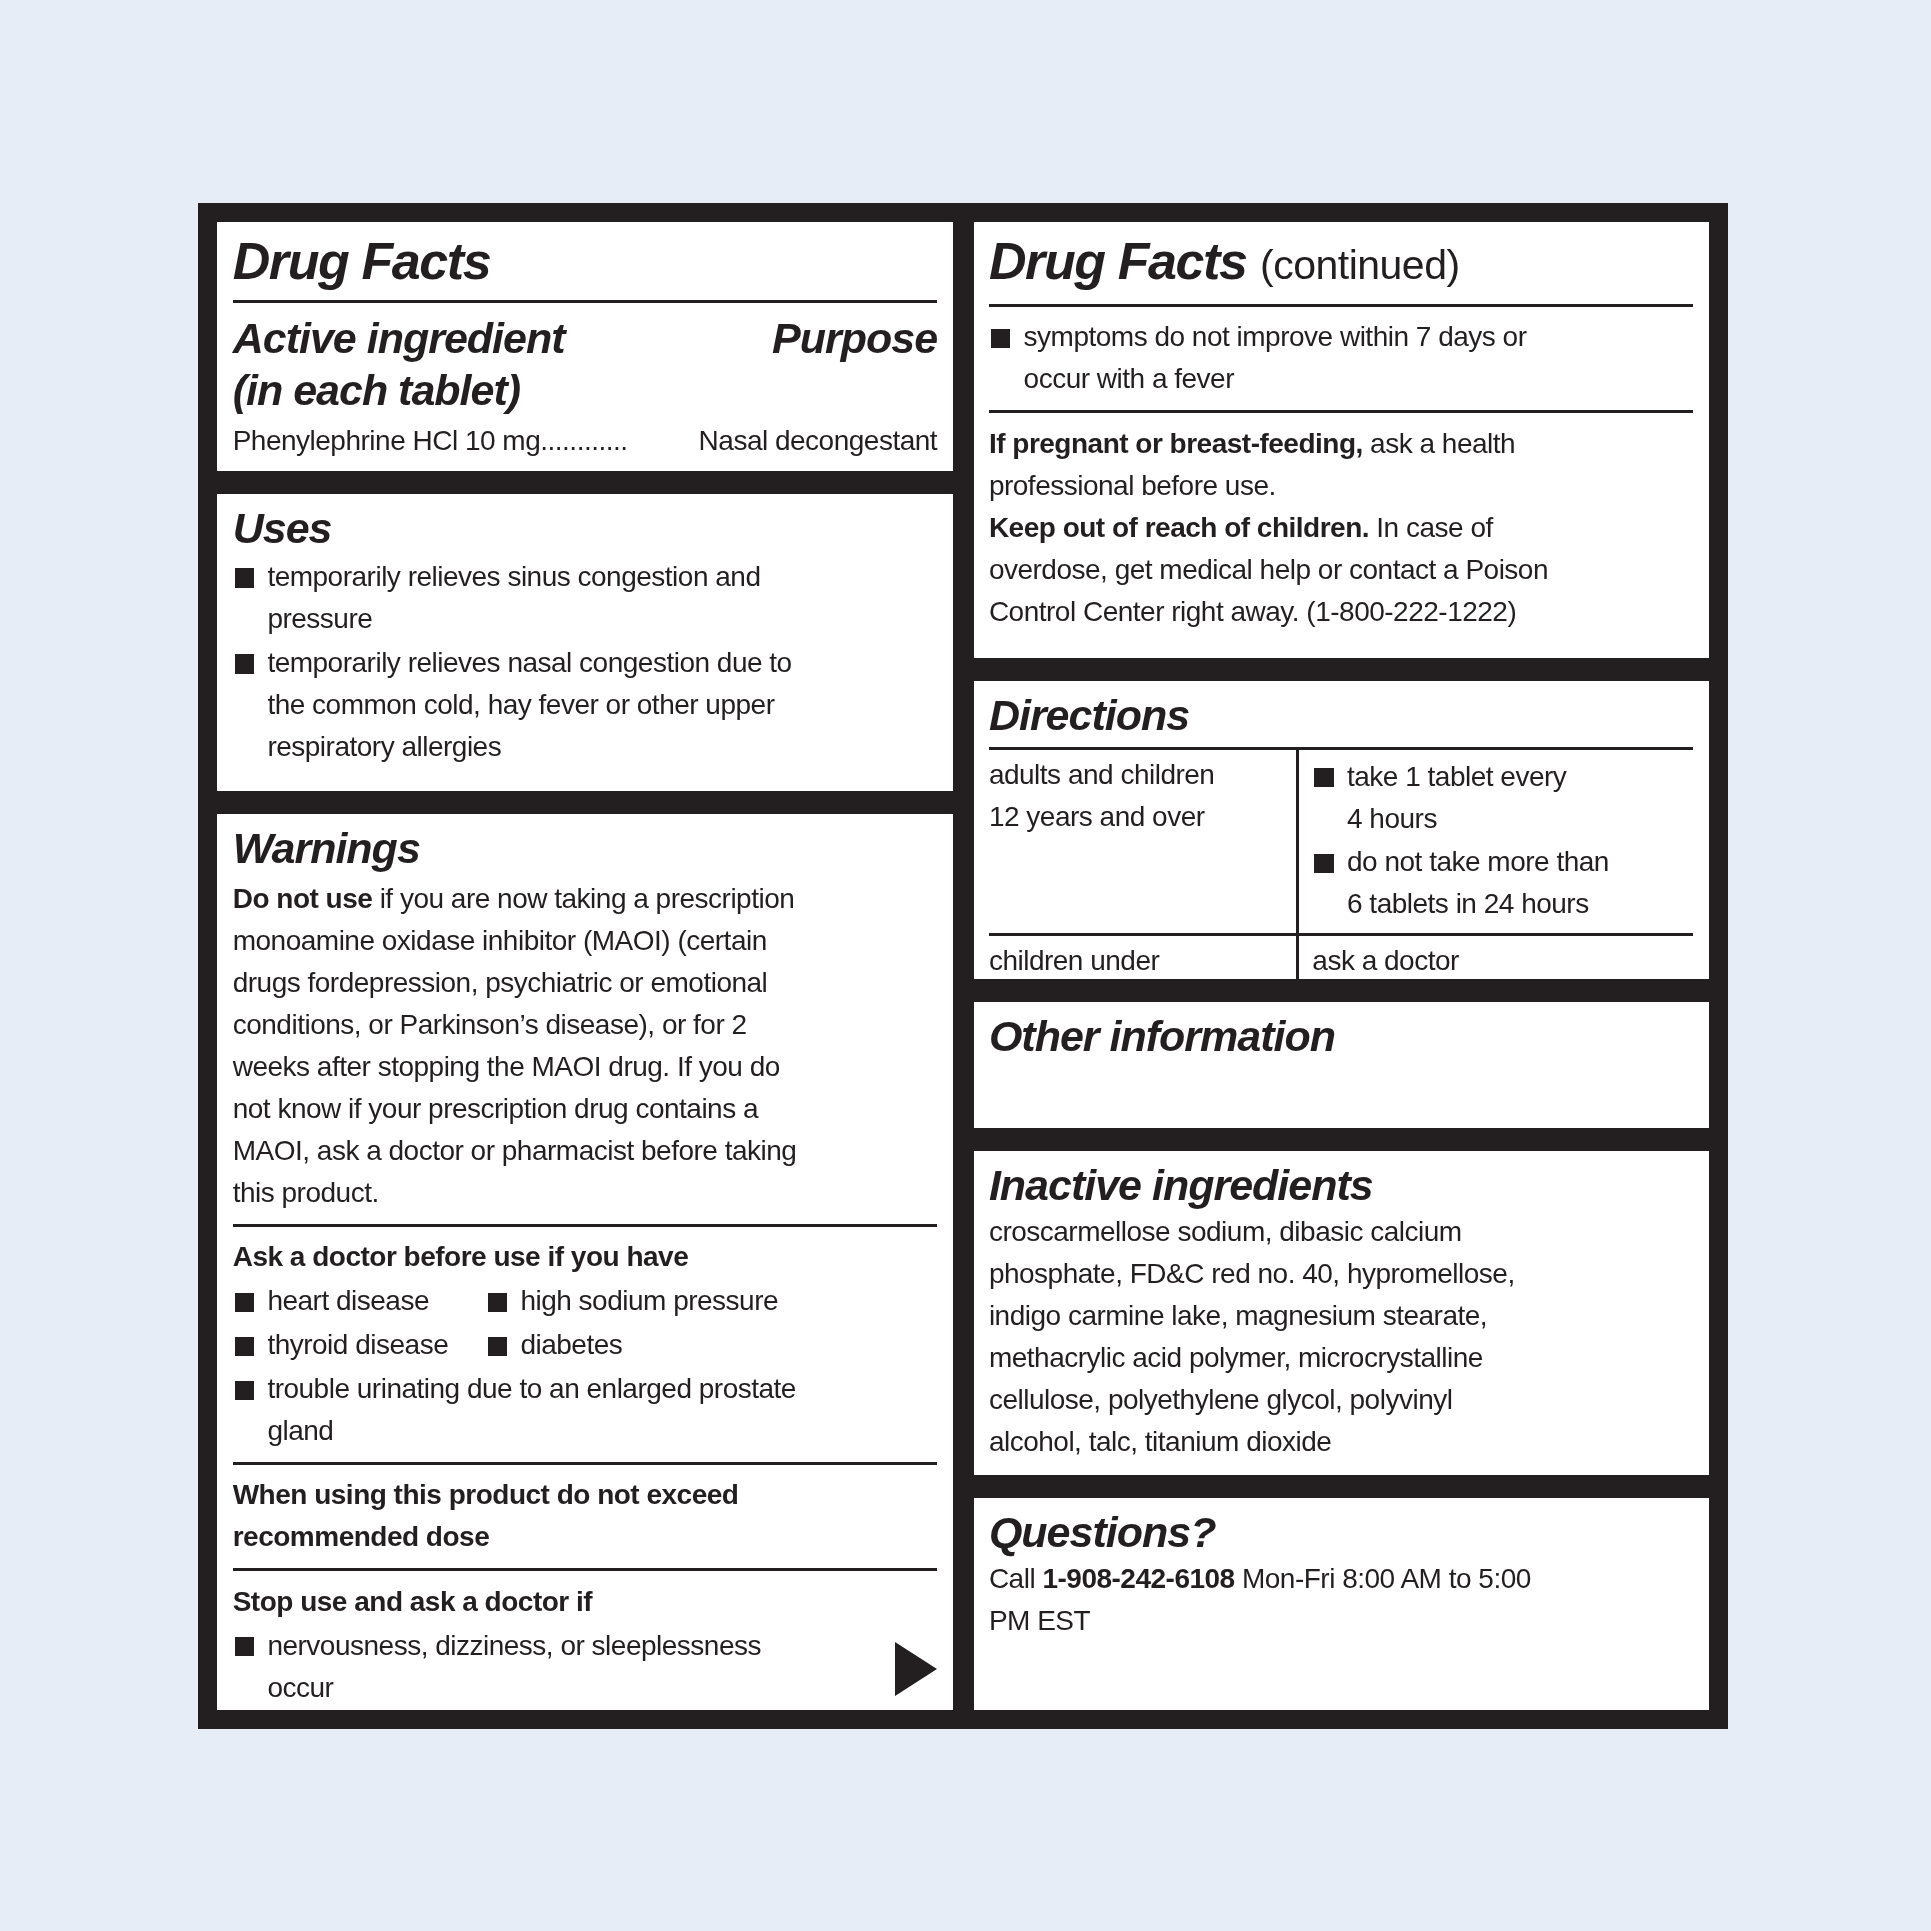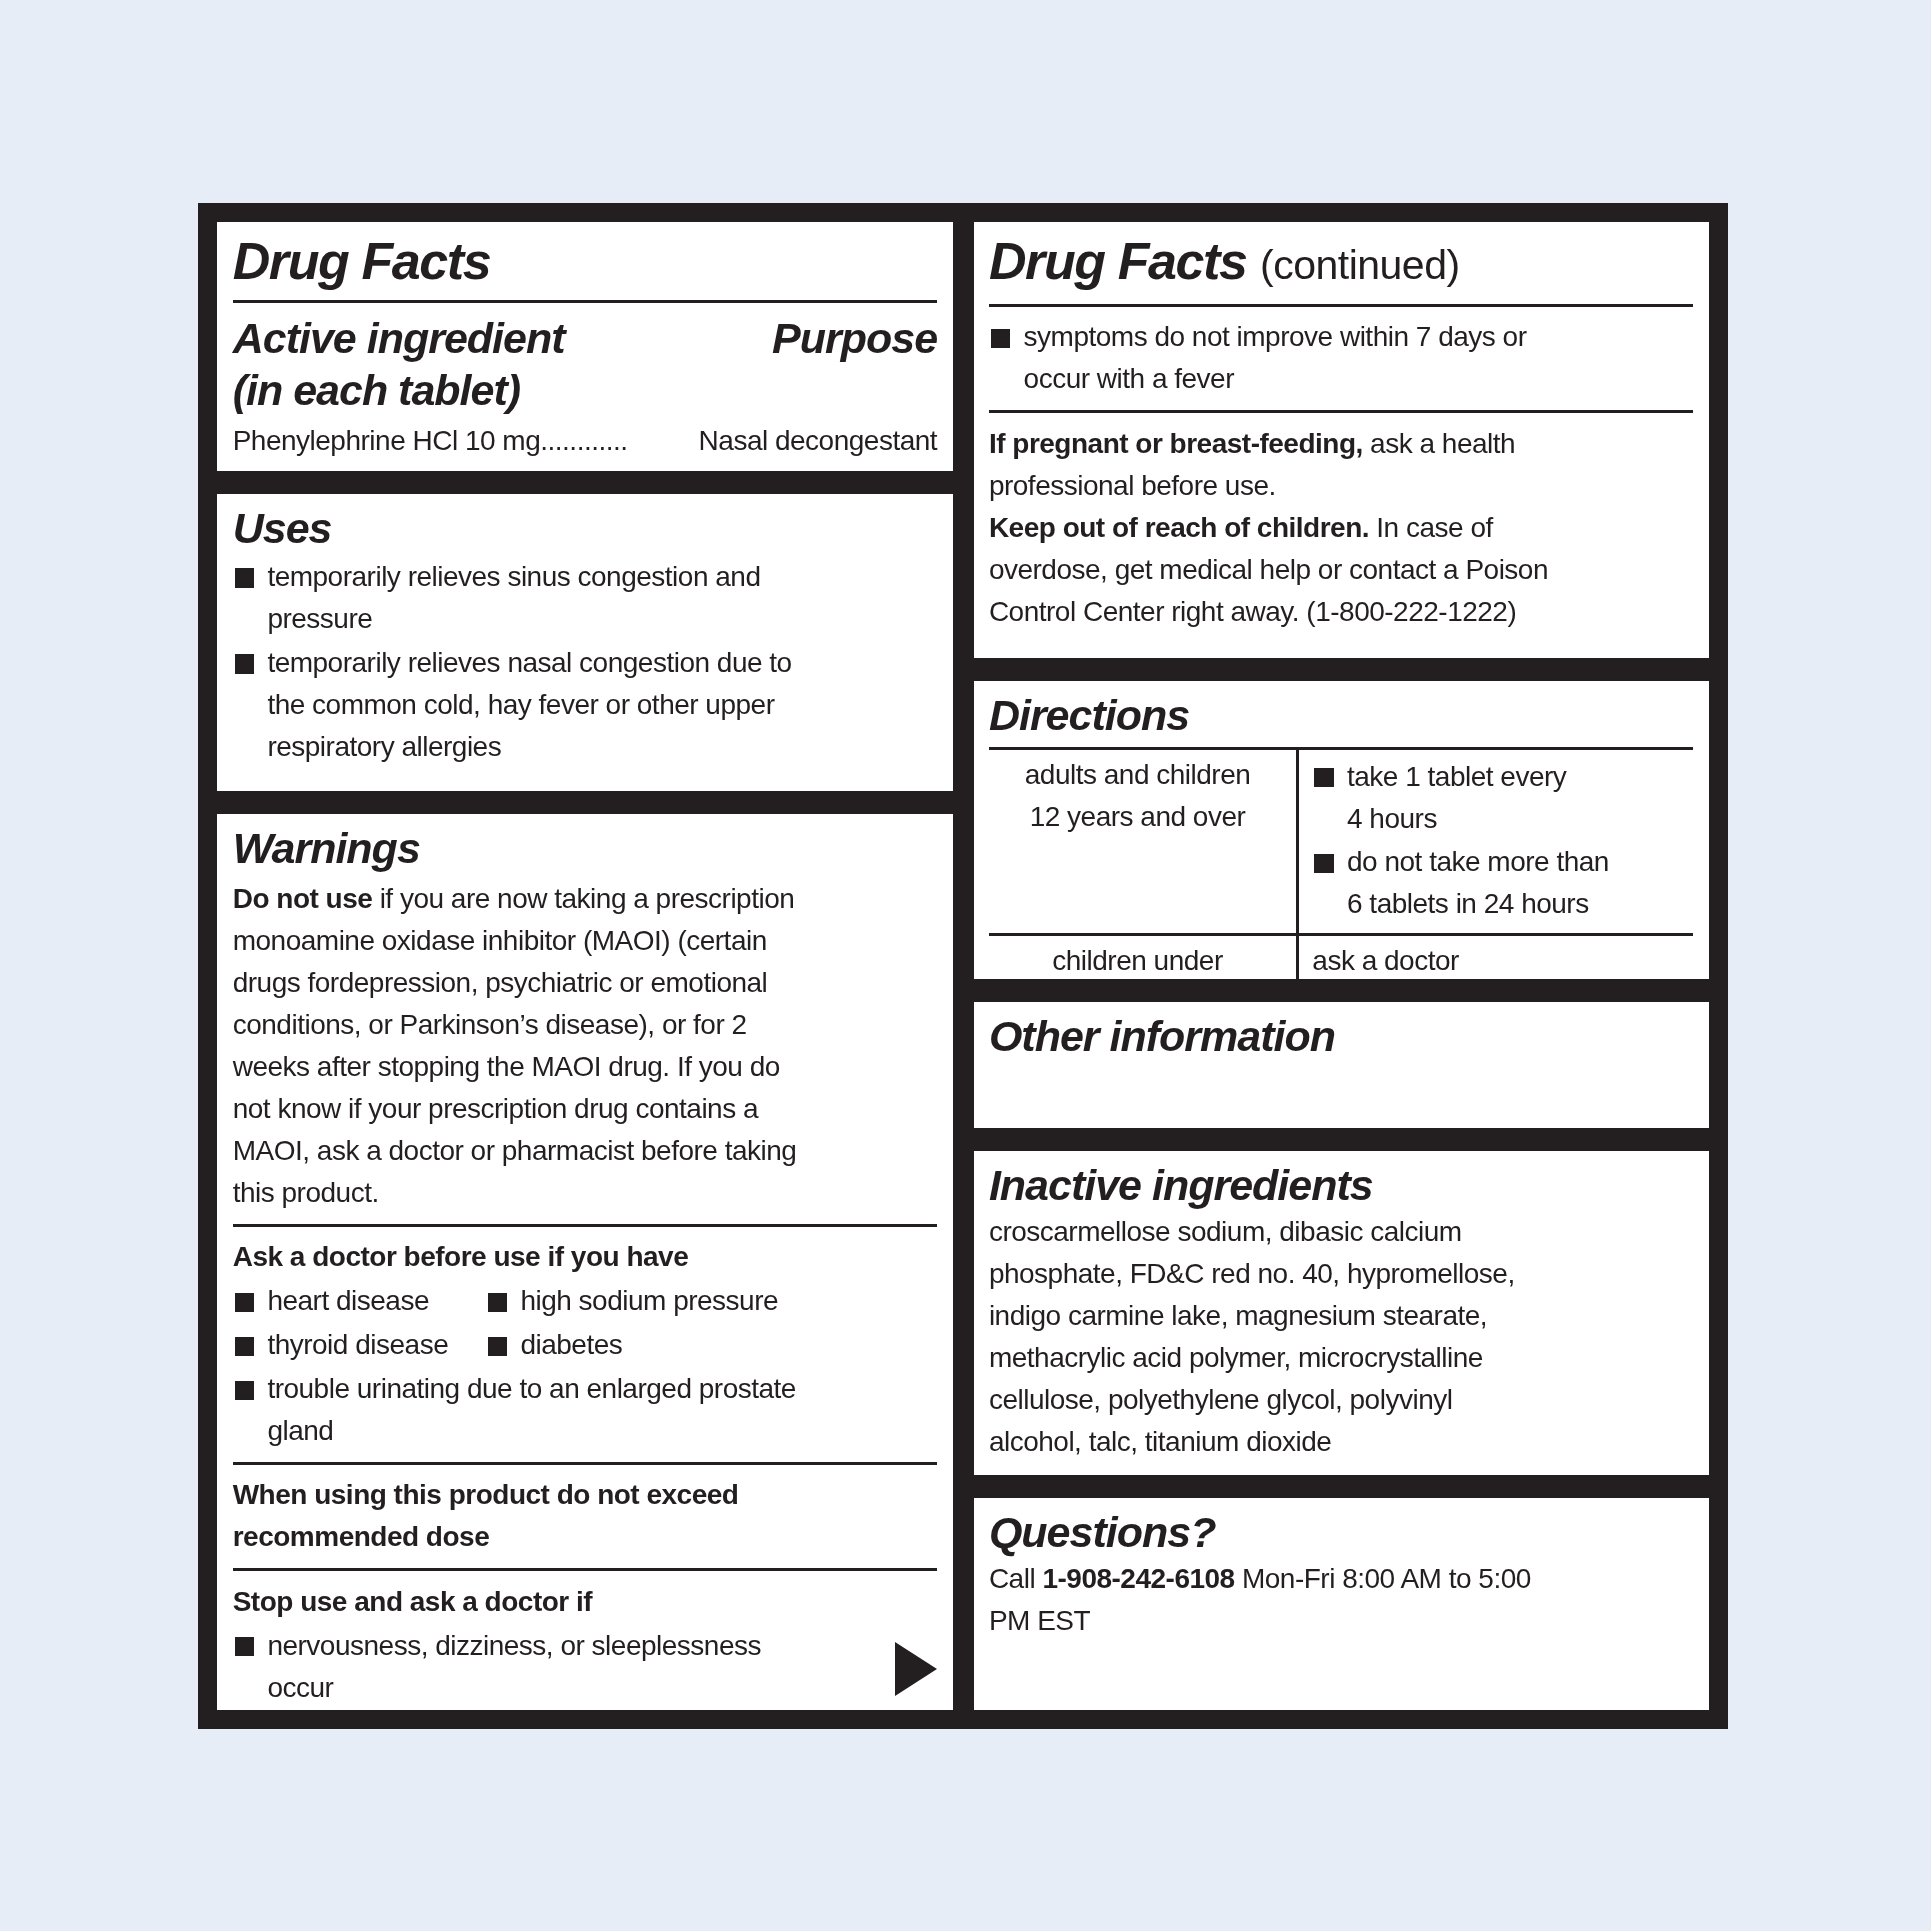--- a/index.html
+++ b/index.html
@@ -26,21 +26,21 @@
   .sq { width:19.3px; height:19.3px; background:#231f20; flex:none; margin:12.6px 13.5px 0 1.9px; }
   .bullet-text { flex:1; }
   .two-col { display:flex; }
   .two-col .c1 { width:253px; flex:none; }
   .two-col .c2 { flex:1; }
   .arrow { position:absolute; right:15.4px; bottom:13.5px; width:0; height:0;
            border-left:42px solid #231f20; border-top:27px solid transparent; border-bottom:27px solid transparent; }
   .dtable { border-top:3.9px solid #231f20; border-bottom:3.9px solid #231f20; margin-top:5.8px; }
   .drow { display:flex; }
   .drow.first { border-bottom:3.9px solid #231f20; }
-  .dcell-l { width:44%; flex:none; border-right:3.9px solid #231f20; padding:3.9px 9.7px 7.7px 0;text-align:center; }
+  .dcell-l { width:44%; flex:none; border-right:3.9px solid #231f20; padding:3.9px 9.7px 7.7px 0; }
   .dcell-r { flex:1; padding:3.9px 0 7.7px 13.5px; }
   .dcell-r .sq { margin-top:12.6px; }
   .mt4 { margin-top:3.9px; }
 </style>
 </head>
 <body>
 
 <div class="page">
   <div class="label">
 

